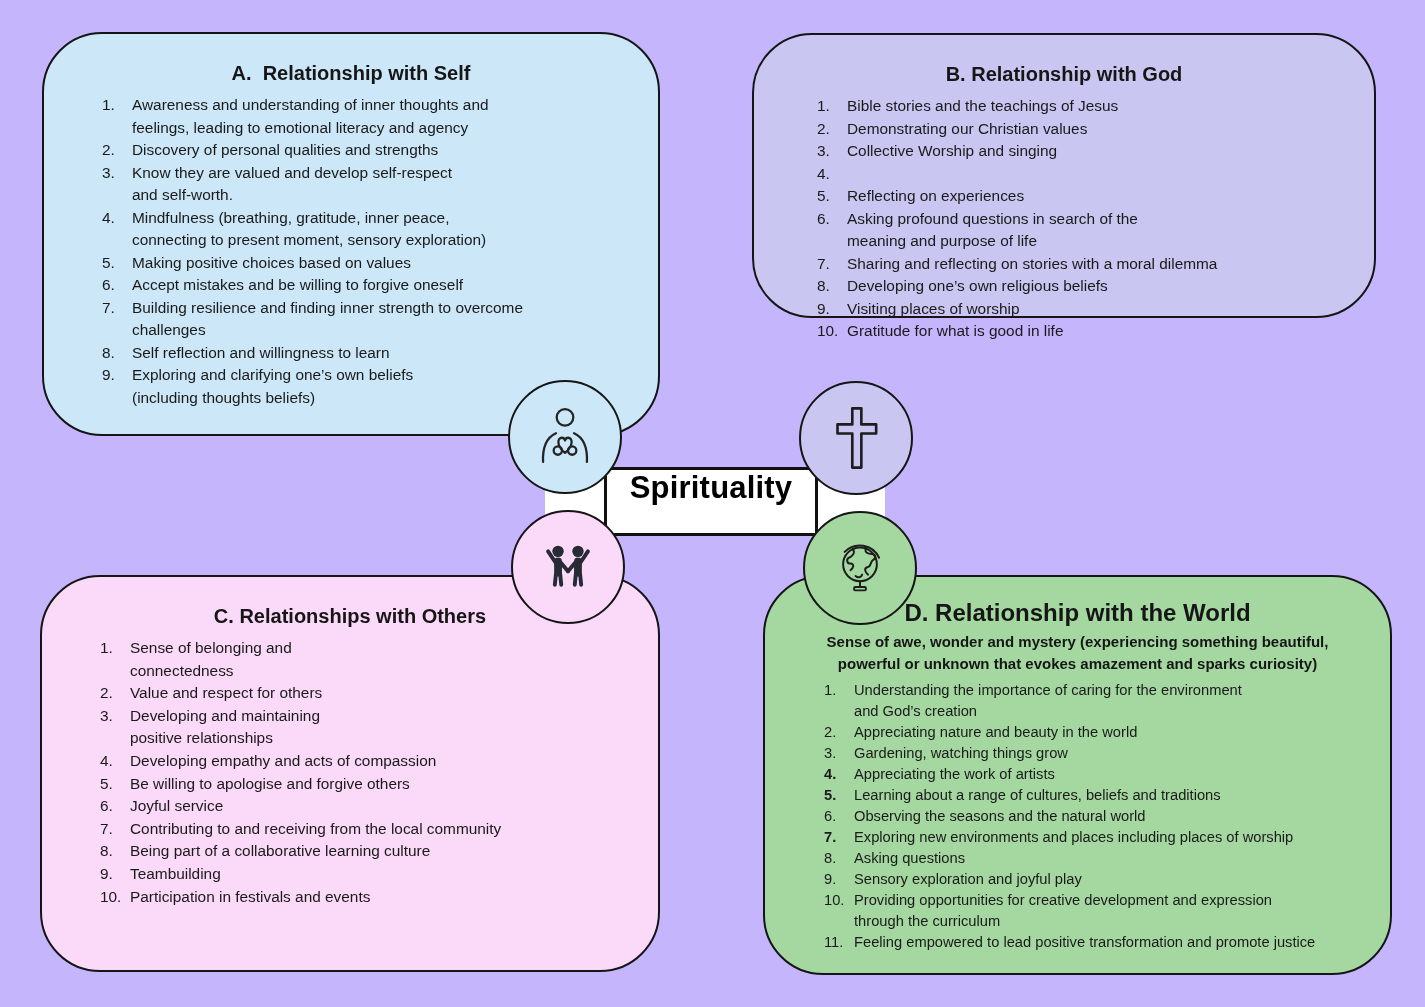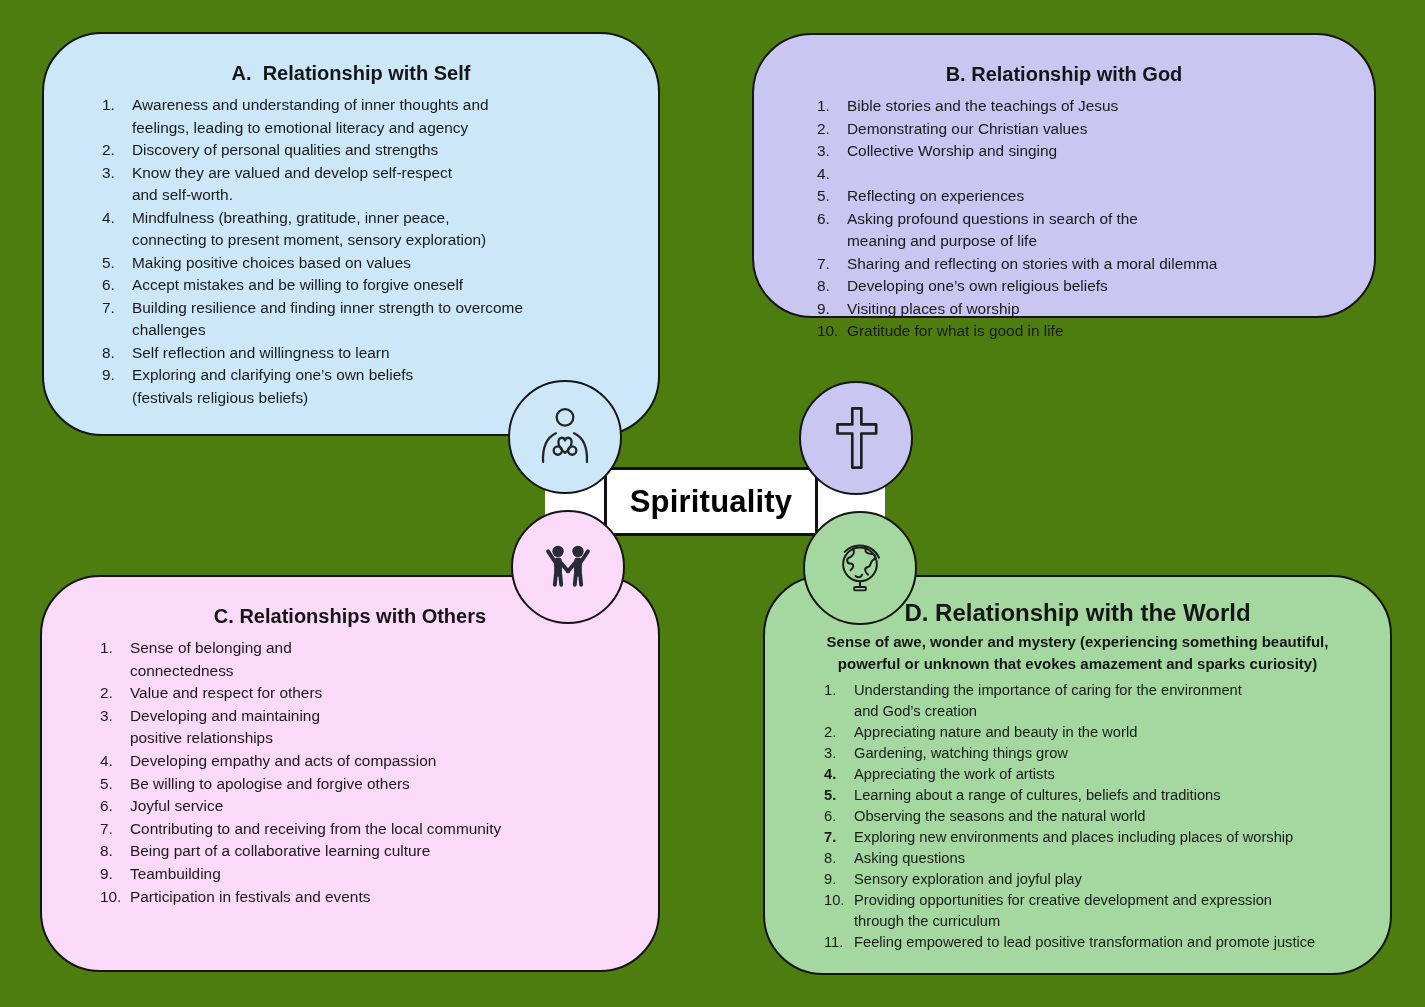--- a/index.html
+++ b/index.html
@@ -1,16 +1,16 @@
 <!DOCTYPE html>
 <html><head>
 <meta charset="utf-8">
 <style>
   html,body{margin:0;padding:0;background:#fff;}
-  .canvas{position:relative;width:1425px;height:1007px;background:#4d7c0f;
+  .canvas{position:relative;width:1425px;height:1007px;background:#c4b5fd;
           font-family:"Liberation Sans",sans-serif;color:#1a1a1a;overflow:hidden;}
 
   .panel{position:absolute;border:2px solid #151515;border-radius:60px;box-sizing:border-box;z-index:1;}
   .panel-a{left:42px;top:32px;width:618px;height:404px;}
   .panel-b{left:752px;top:33px;width:624px;height:285px;}
   .panel-c{left:40px;top:575px;width:620px;height:397px;}
   .panel-d{left:763px;top:575px;width:629px;height:400px;}
 
   .panel h2{margin:0;text-align:center;font-weight:bold;font-size:20px;white-space:pre;color:#161616;}
   .panel-a h2{padding-top:28px;}
@@ -28,21 +28,21 @@
   .panel-a .items{margin-left:58px;font-size:15.4px;line-height:22.5px;}
   .panel-b .items{margin-left:63px;font-size:15.4px;line-height:22.5px;}
   .panel-c .items{margin-left:58px;font-size:15.4px;line-height:22.6px;}
   .panel-d .items{margin-left:59px;font-size:14.7px;line-height:21px;margin-top:6px;}
   .bn{font-weight:bold;}
 
   .banner{position:absolute;left:545px;top:467px;width:340px;height:69px;background:#fff;
           border-top:2px solid #141414;border-bottom:2px solid #141414;box-sizing:border-box;z-index:2;}
   .titlebox{position:absolute;left:604px;top:467px;width:214px;height:69px;background:#fff;
             border:3px solid #111;box-sizing:border-box;z-index:3;
-            display:flex;align-items:center;justify-content:center;}
+            display:flex;justify-content:center;}
   .titlebox span{font-weight:bold;font-size:31px;letter-spacing:0.2px;color:#000;}
 
   .circle{position:absolute;width:114px;height:114px;border-radius:50%;
           border:2px solid #151515;box-sizing:border-box;z-index:4;
           display:flex;align-items:center;justify-content:center;}
   .circle-self{left:508px;top:380px;}
   .circle-god{left:799px;top:381px;}
   .circle-others{left:511px;top:510px;}
   .circle-world{left:803px;top:511px;}
   .circle svg{display:block;}
@@ -87,21 +87,21 @@
           <span class="txt">Building resilience and finding inner strength to overcome
 challenges</span>
         </li>
       <li>
           <span class="num">8.</span>
           <span class="txt">Self reflection and willingness to learn</span>
         </li>
       <li>
           <span class="num">9.</span>
           <span class="txt">Exploring and clarifying one’s own beliefs
-(festivals religious beliefs)</span>
+(including thoughts beliefs)</span>
         </li>
     </ul>
   </div>
 
   <div class="panel panel-b" style="background-color: rgb(201, 198, 241);">
     <h2>B. Relationship with God</h2>
     <ul class="items">
       <li>
           <span class="num">1.</span>
           <span class="txt">Bible stories and the teachings of Jesus</span>

